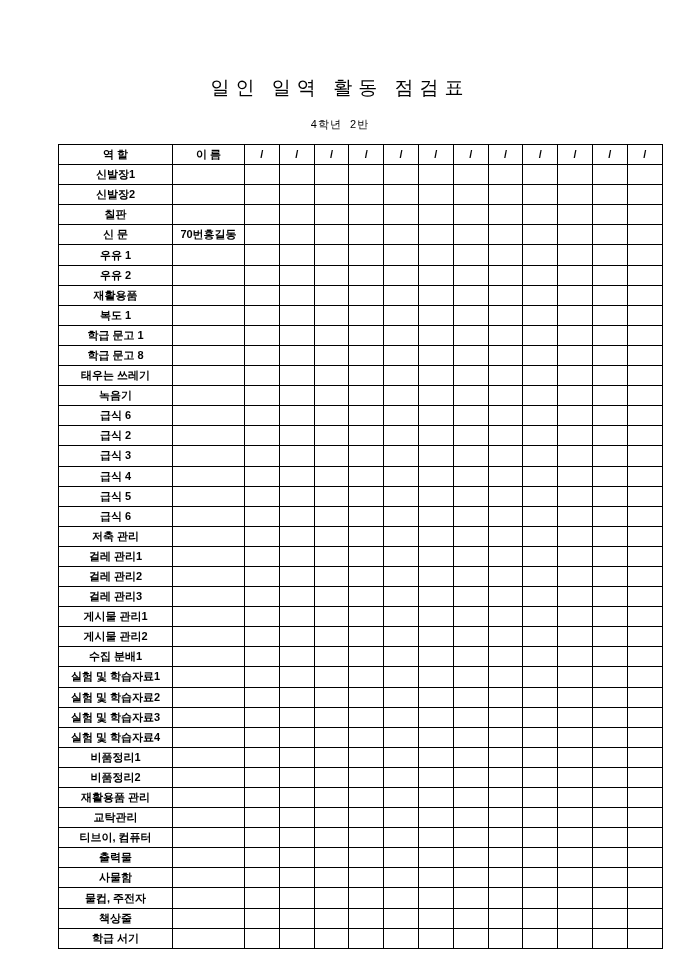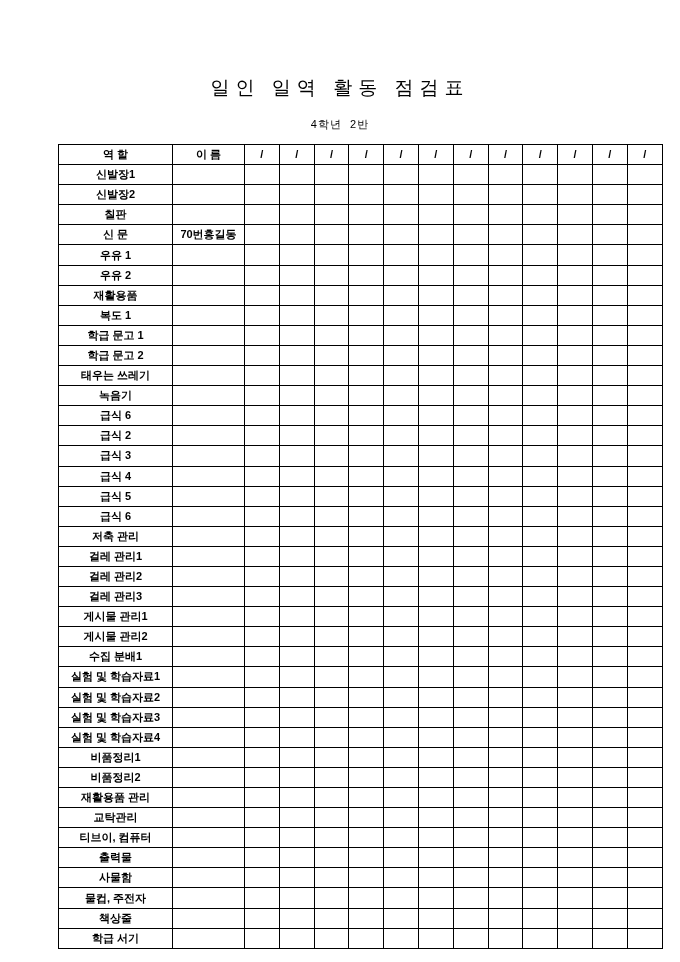--- a/index.html
+++ b/index.html
@@ -253,21 +253,21 @@
             <td class="day-cell"></td>
             <td class="day-cell"></td>
             <td class="day-cell"></td>
             <td class="day-cell"></td>
             <td class="day-cell"></td>
             <td class="day-cell"></td>
             <td class="day-cell"></td>
             <td class="day-cell"></td>
           </tr>
           <tr>
-            <td class="role-cell">학급 문고 2</td>
+            <td class="role-cell">학급 문고 8</td>
             <td class="name-cell"></td>
             <td class="day-cell"></td>
             <td class="day-cell"></td>
             <td class="day-cell"></td>
             <td class="day-cell"></td>
             <td class="day-cell"></td>
             <td class="day-cell"></td>
             <td class="day-cell"></td>
             <td class="day-cell"></td>
             <td class="day-cell"></td>

